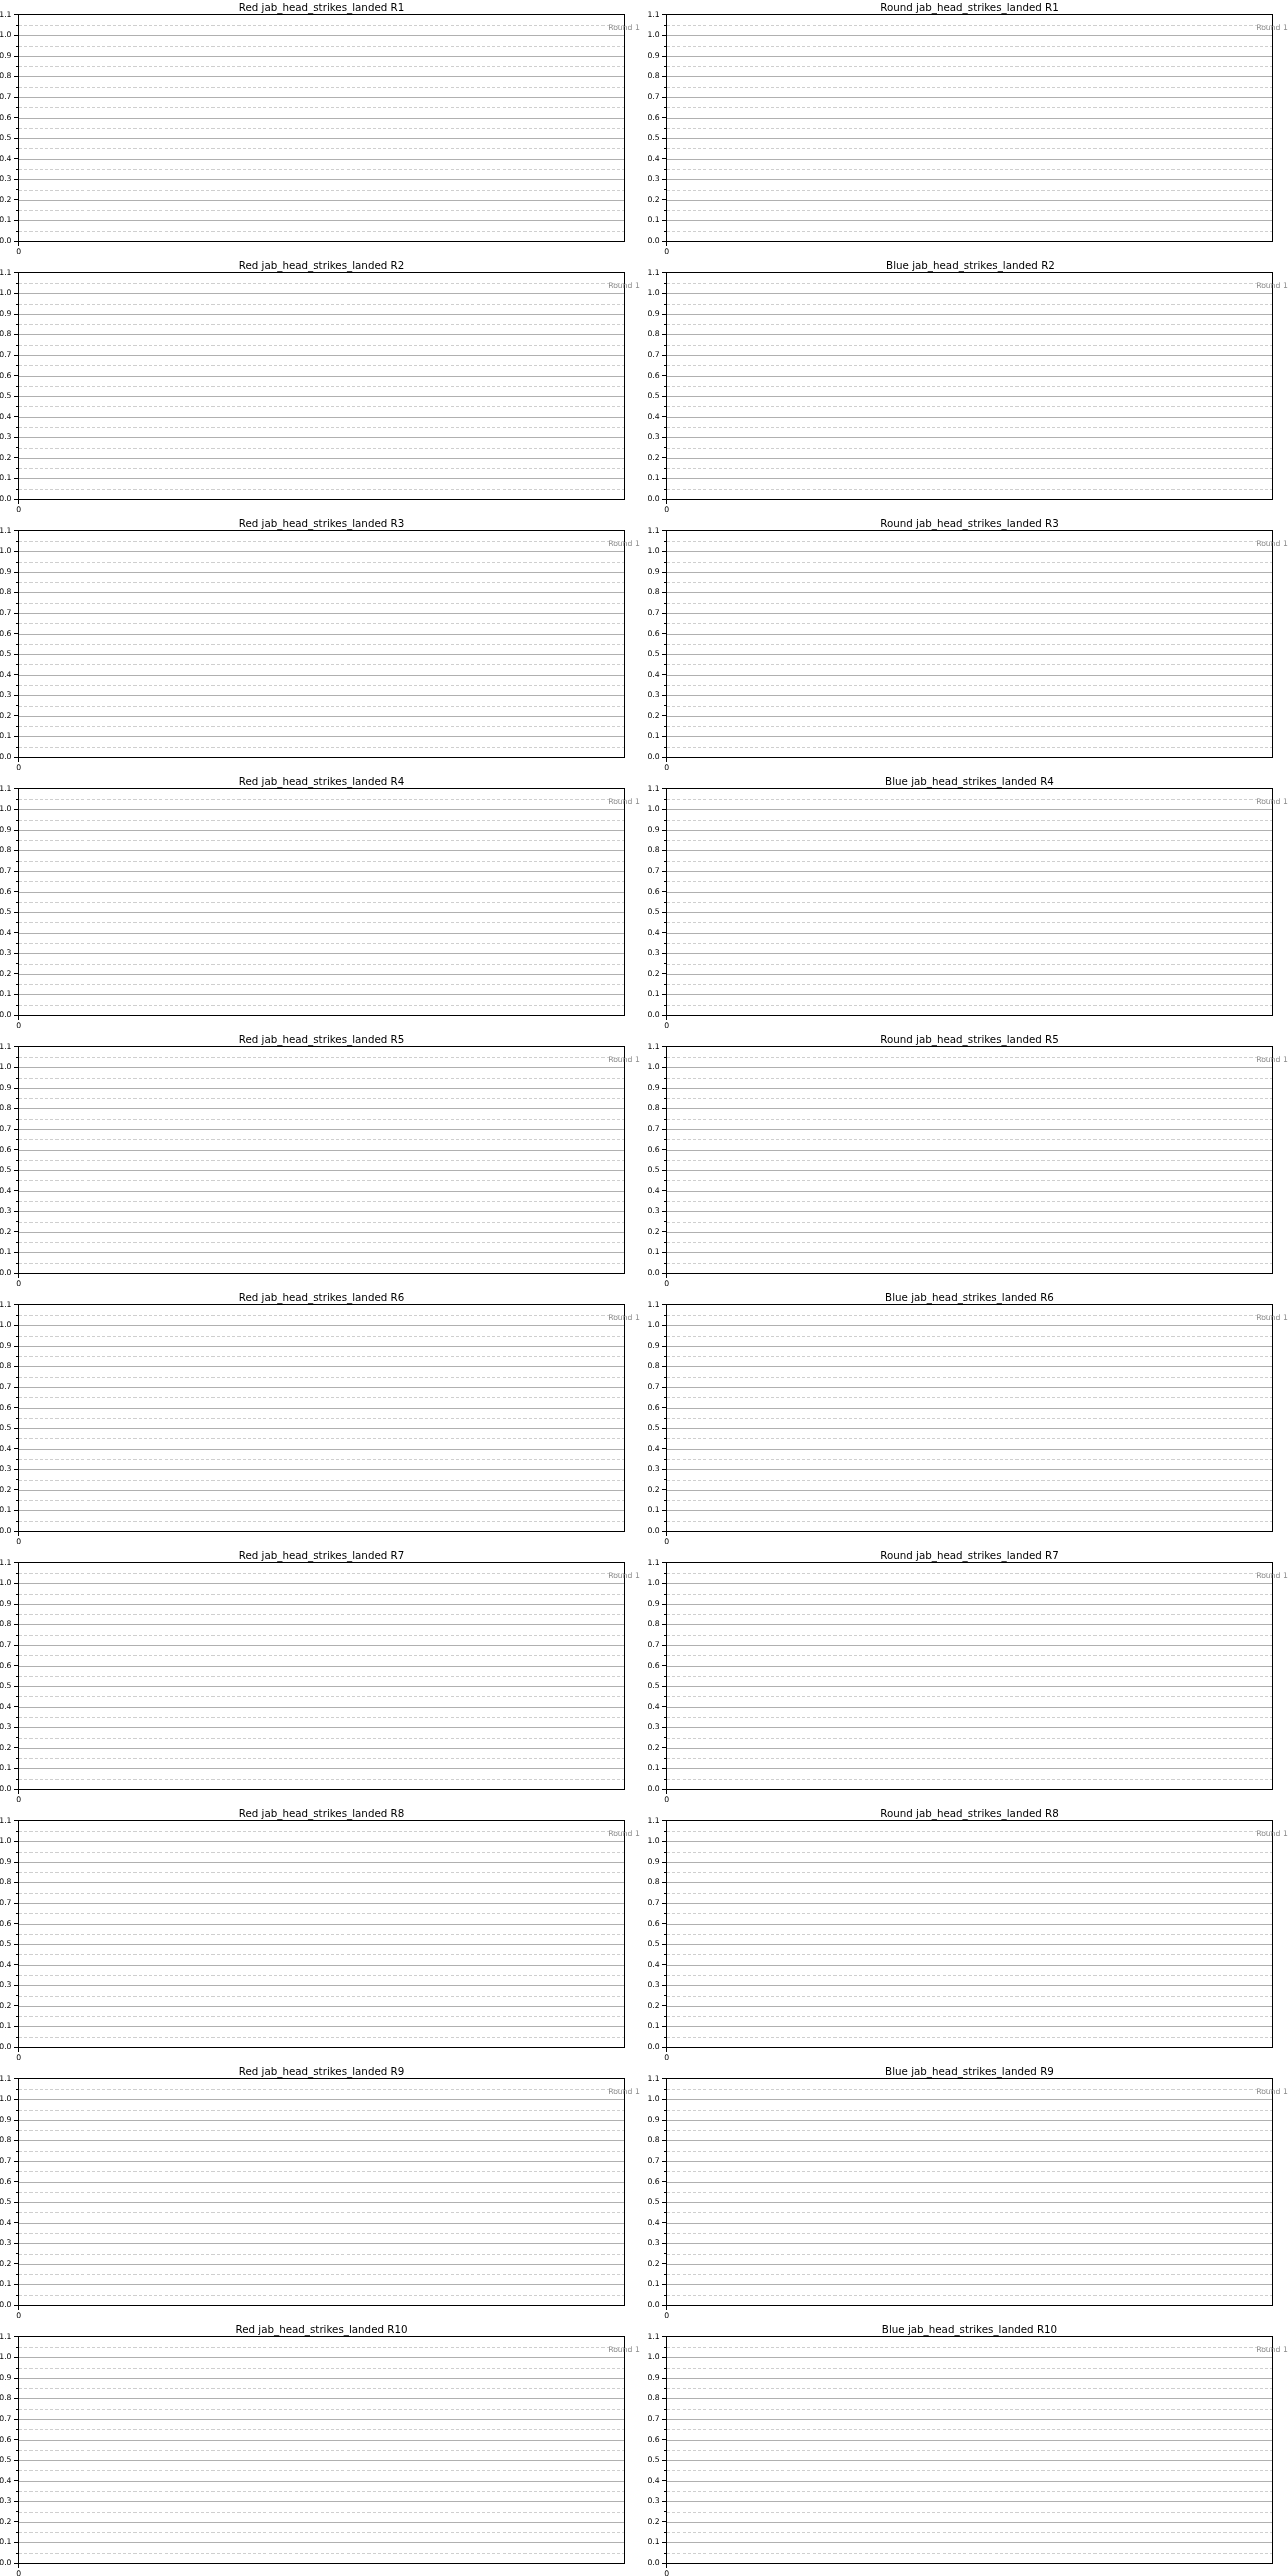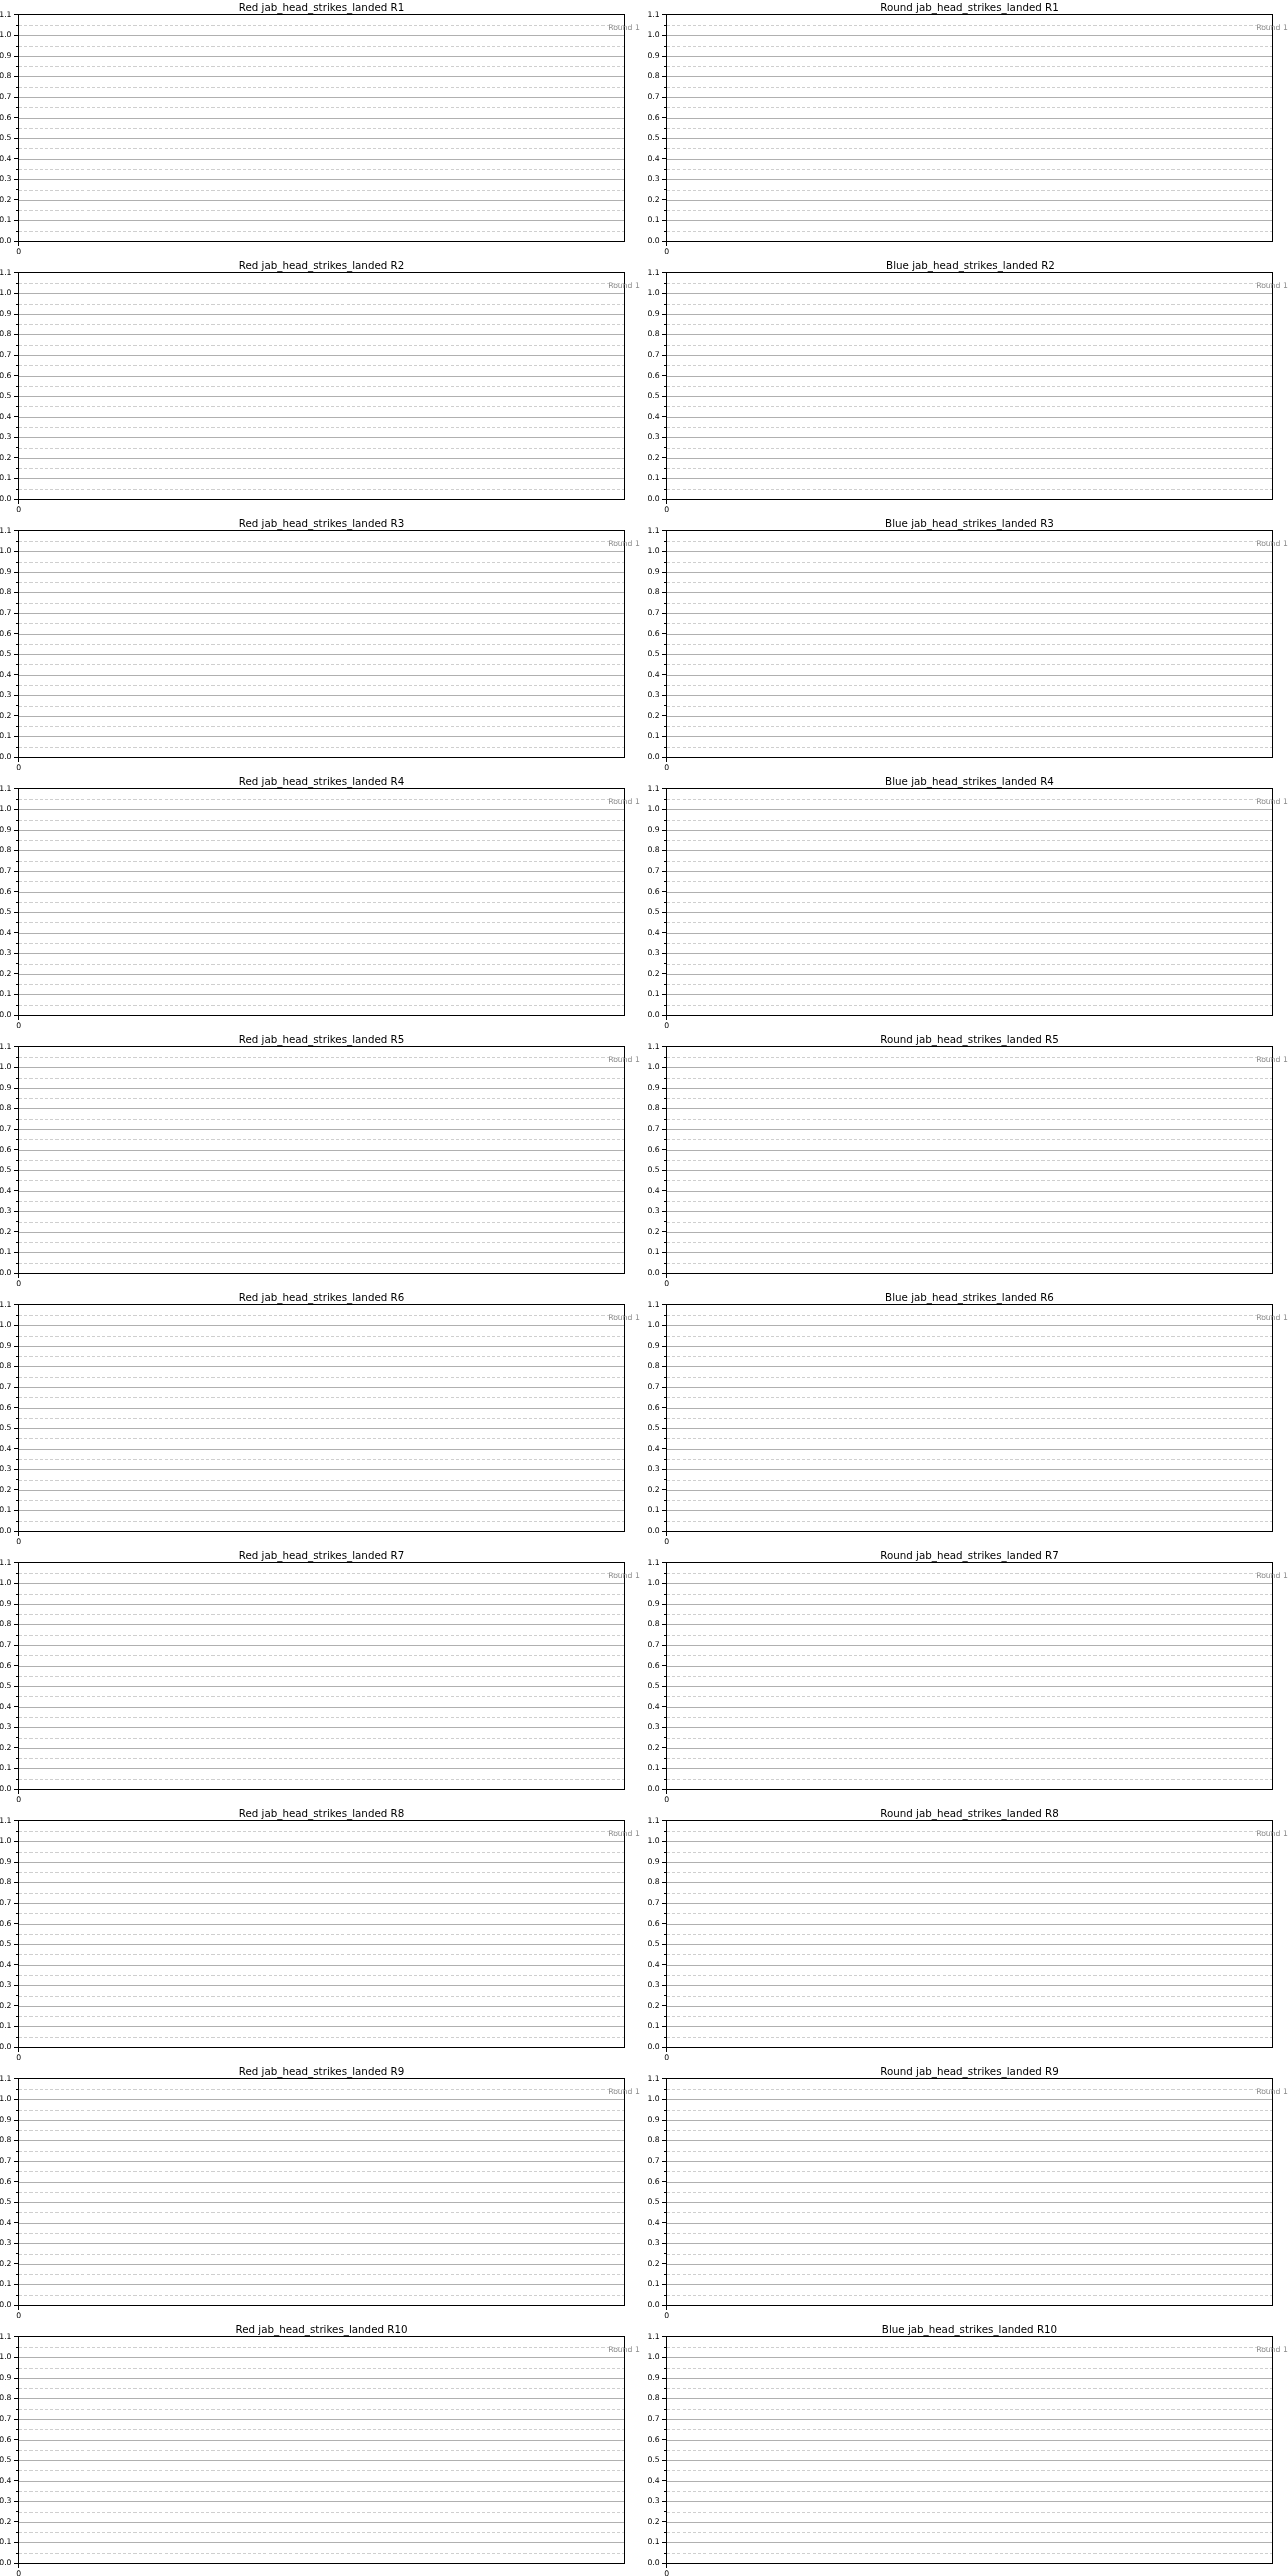--- a/index.html
+++ b/index.html
@@ -411,21 +411,21 @@
       <div class="ytick minor" style="left: 15.5px; top: 128px;"></div>
       <div class="ytick minor" style="left: 15.5px; top: 107px;"></div>
       <div class="ytick minor" style="left: 15.5px; top: 87px;"></div>
       <div class="ytick minor" style="left: 15.5px; top: 66px;"></div>
       <div class="ytick minor" style="left: 15.5px; top: 46px;"></div>
       <div class="ytick minor" style="left: 15.5px; top: 25px;"></div>
       <div class="xtick" style="left: 18px; top: 242px;"></div>
       <div class="xlabel" style="left: 5.7px; top: 247px;">0</div>
     </div>
     <div class="panel">
-    <div class="chart-title" style="left: 22px; width: 607px;">Blue jab_head_strikes_landed R3</div>
+    <div class="chart-title" style="left: 22px; width: 607px;">Round jab_head_strikes_landed R3</div>
     <div class="plot" style="left: 22px; top: 14px; width: 607px; height: 228px;">
       <div class="grid-layer">
           <div class="gridline major" style="top: 205px;"></div>
           <div class="gridline major" style="top: 185px;"></div>
           <div class="gridline major" style="top: 164px;"></div>
           <div class="gridline major" style="top: 144px;"></div>
           <div class="gridline major" style="top: 123px;"></div>
           <div class="gridline major" style="top: 103px;"></div>
           <div class="gridline major" style="top: 82px;"></div>
           <div class="gridline major" style="top: 61px;"></div>
@@ -1203,21 +1203,21 @@
       <div class="ytick minor" style="left: 15.5px; top: 128px;"></div>
       <div class="ytick minor" style="left: 15.5px; top: 107px;"></div>
       <div class="ytick minor" style="left: 15.5px; top: 87px;"></div>
       <div class="ytick minor" style="left: 15.5px; top: 66px;"></div>
       <div class="ytick minor" style="left: 15.5px; top: 46px;"></div>
       <div class="ytick minor" style="left: 15.5px; top: 25px;"></div>
       <div class="xtick" style="left: 18px; top: 242px;"></div>
       <div class="xlabel" style="left: 5.7px; top: 247px;">0</div>
     </div>
     <div class="panel">
-    <div class="chart-title" style="left: 22px; width: 607px;">Round jab_head_strikes_landed R9</div>
+    <div class="chart-title" style="left: 22px; width: 607px;">Blue jab_head_strikes_landed R9</div>
     <div class="plot" style="left: 22px; top: 14px; width: 607px; height: 228px;">
       <div class="grid-layer">
           <div class="gridline major" style="top: 205px;"></div>
           <div class="gridline major" style="top: 185px;"></div>
           <div class="gridline major" style="top: 164px;"></div>
           <div class="gridline major" style="top: 144px;"></div>
           <div class="gridline major" style="top: 123px;"></div>
           <div class="gridline major" style="top: 103px;"></div>
           <div class="gridline major" style="top: 82px;"></div>
           <div class="gridline major" style="top: 61px;"></div>

